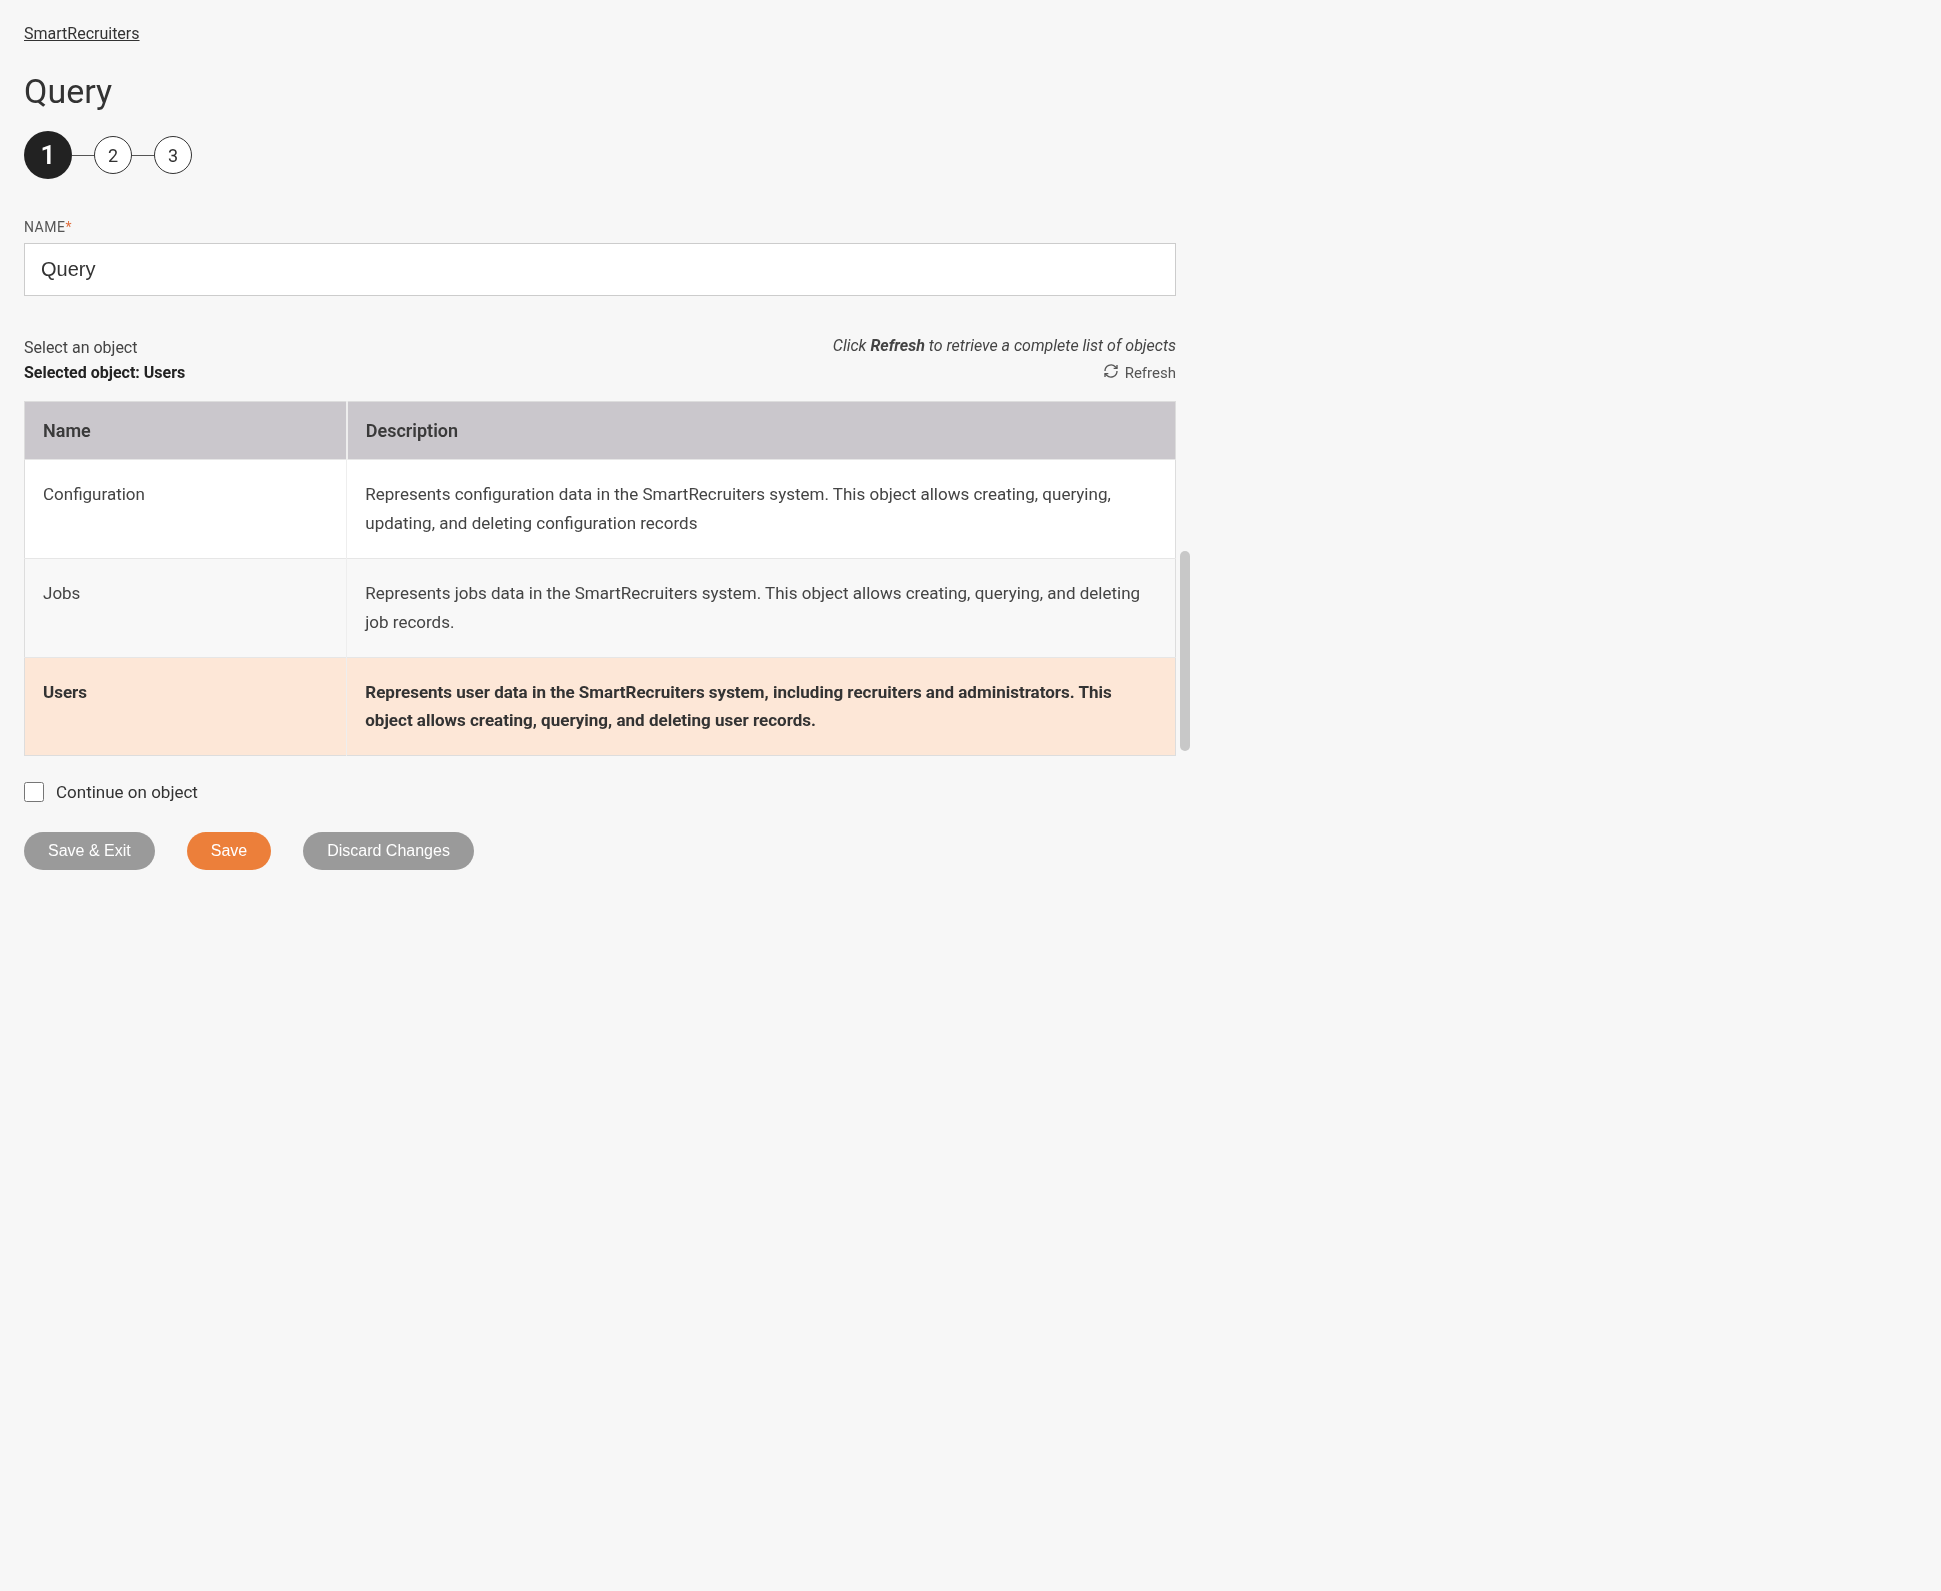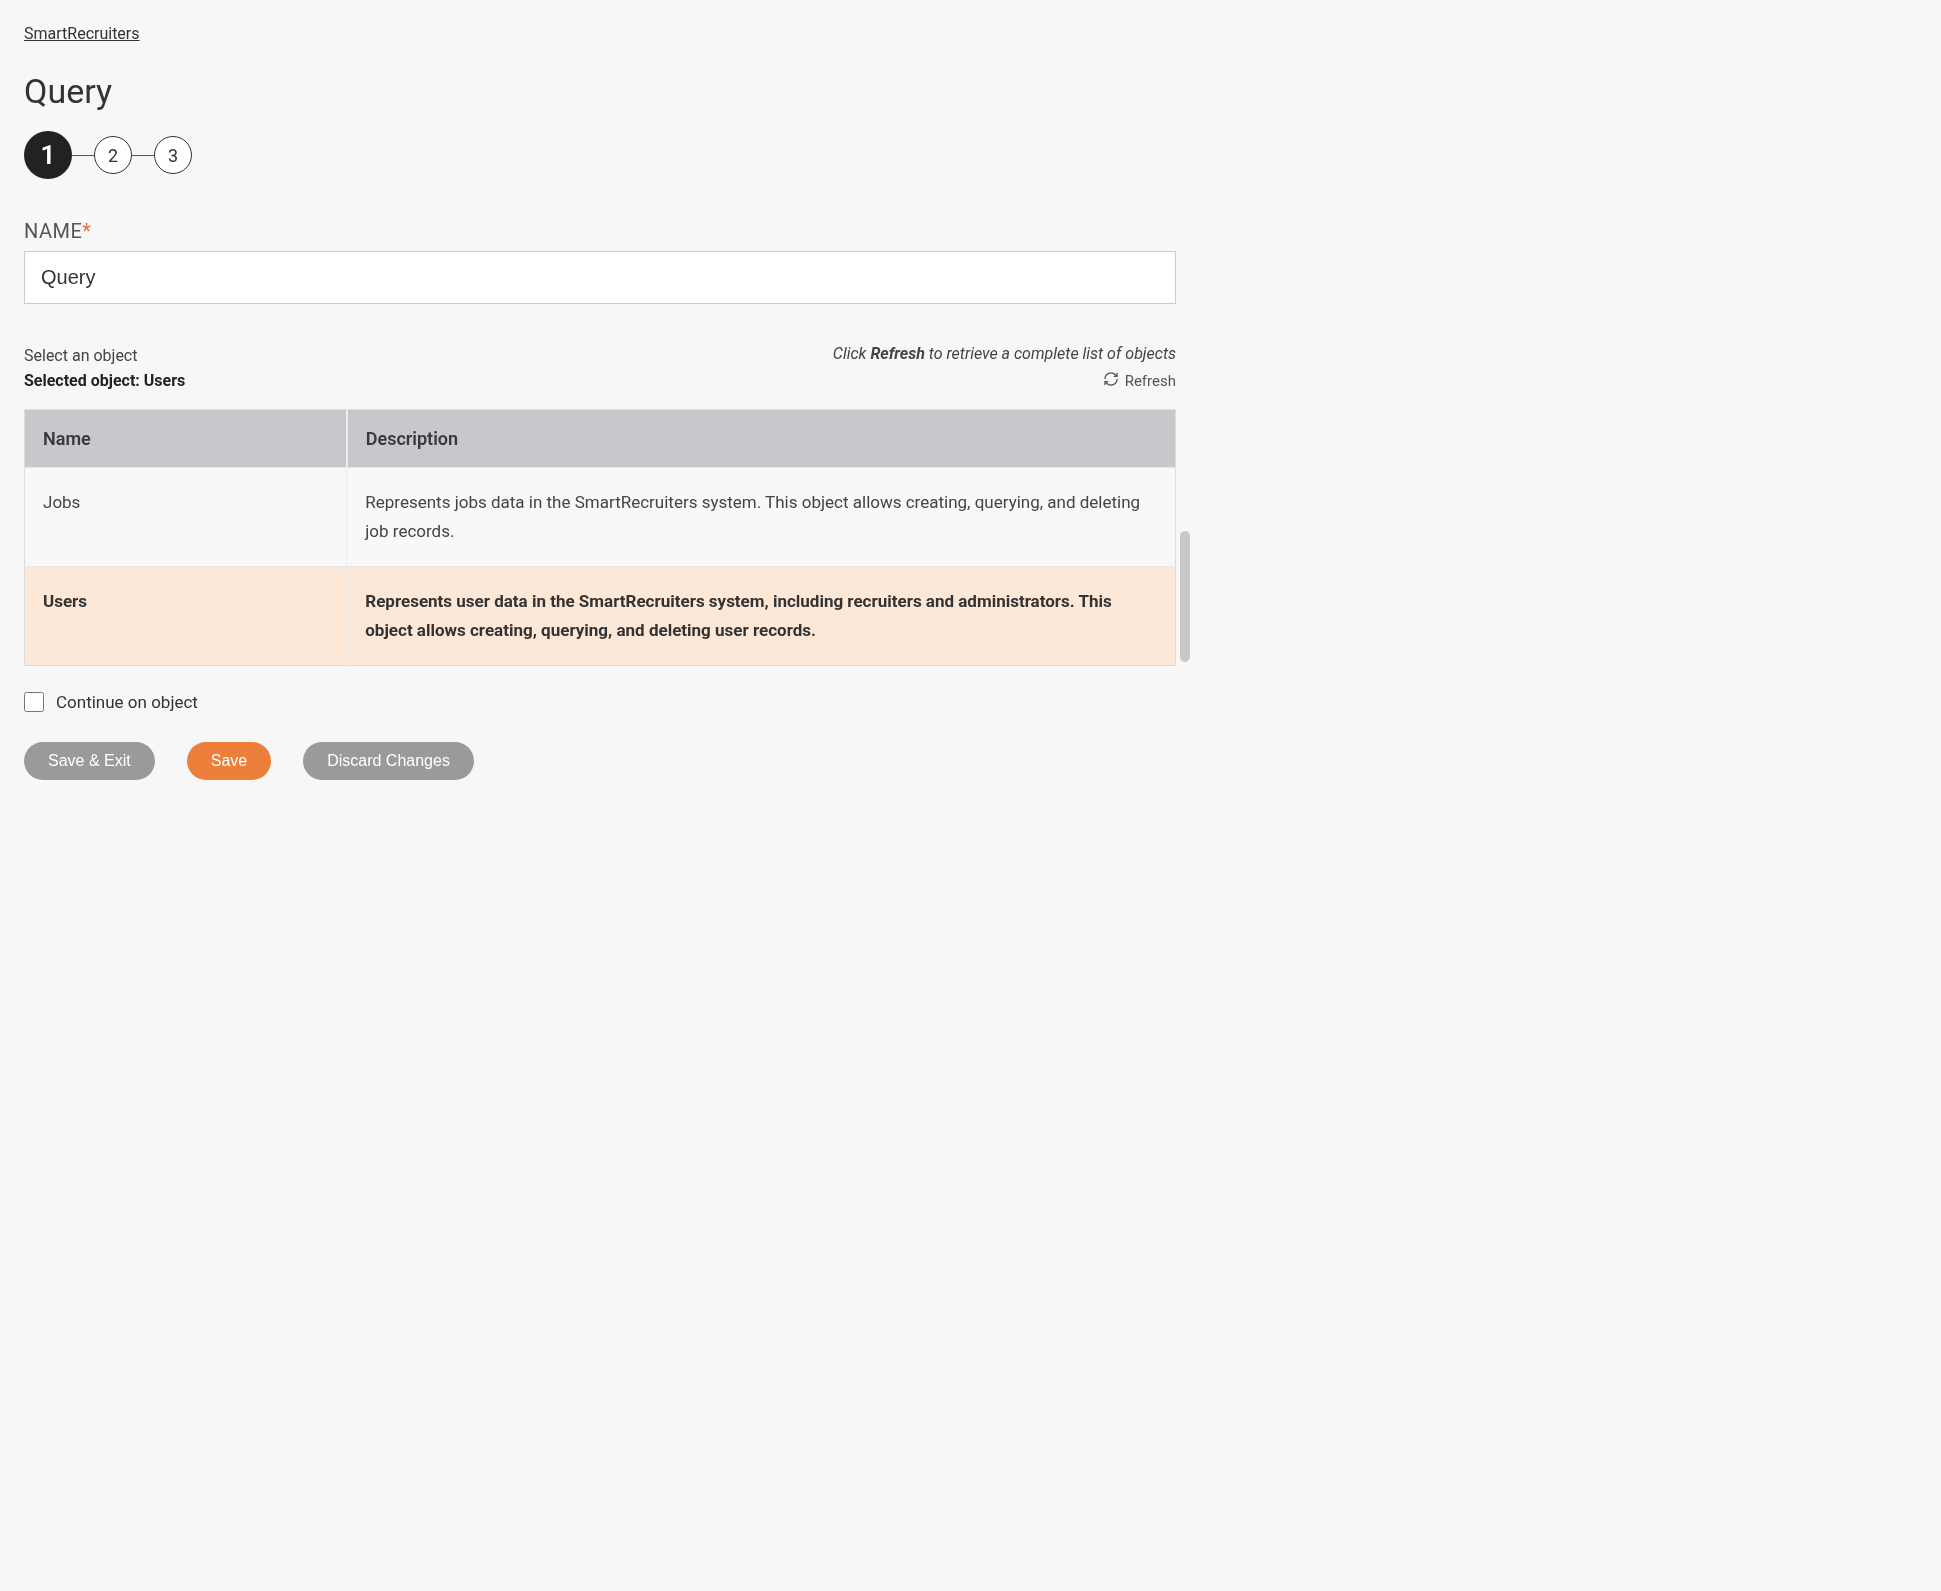--- a/index.html
+++ b/index.html
@@ -56,21 +56,21 @@
     background: #fff;
     border: 1px solid #333;
     color: #333;
   }
   .step-connector {
     width: 22px;
     height: 1px;
     background: #555;
   }
   .field-label {
-    font-size: 20px;
+    font-size: 14px;
     letter-spacing: 0.5px;
     color: #555;
     margin-bottom: 8px;
   }
   .field-label .req {
     color: #e07040;
   }
   .text-input {
     width: 100%;
     padding: 14px 16px;
@@ -282,20 +282,24 @@
 
   <div class="table-wrap">
     <table class="obj-table">
       <thead>
         <tr>
           <th>Name</th>
           <th>Description</th>
         </tr>
       </thead>
       <tbody id="obj-tbody">
+          <tr>
+            <td>Configuration</td>
+            <td>Represents configuration data in the SmartRecruiters system. This object allows creating, querying, updating, and deleting configuration records</td>
+          </tr>
           <tr class="alt">
             <td>Jobs</td>
             <td>Represents jobs data in the SmartRecruiters system. This object allows creating, querying, and deleting job records.</td>
           </tr>
           <tr class="selected">
             <td>Users</td>
             <td>Represents user data in the SmartRecruiters system, including recruiters and administrators. This object allows creating, querying, and deleting user records.</td>
           </tr>
         </tbody>
     </table>

